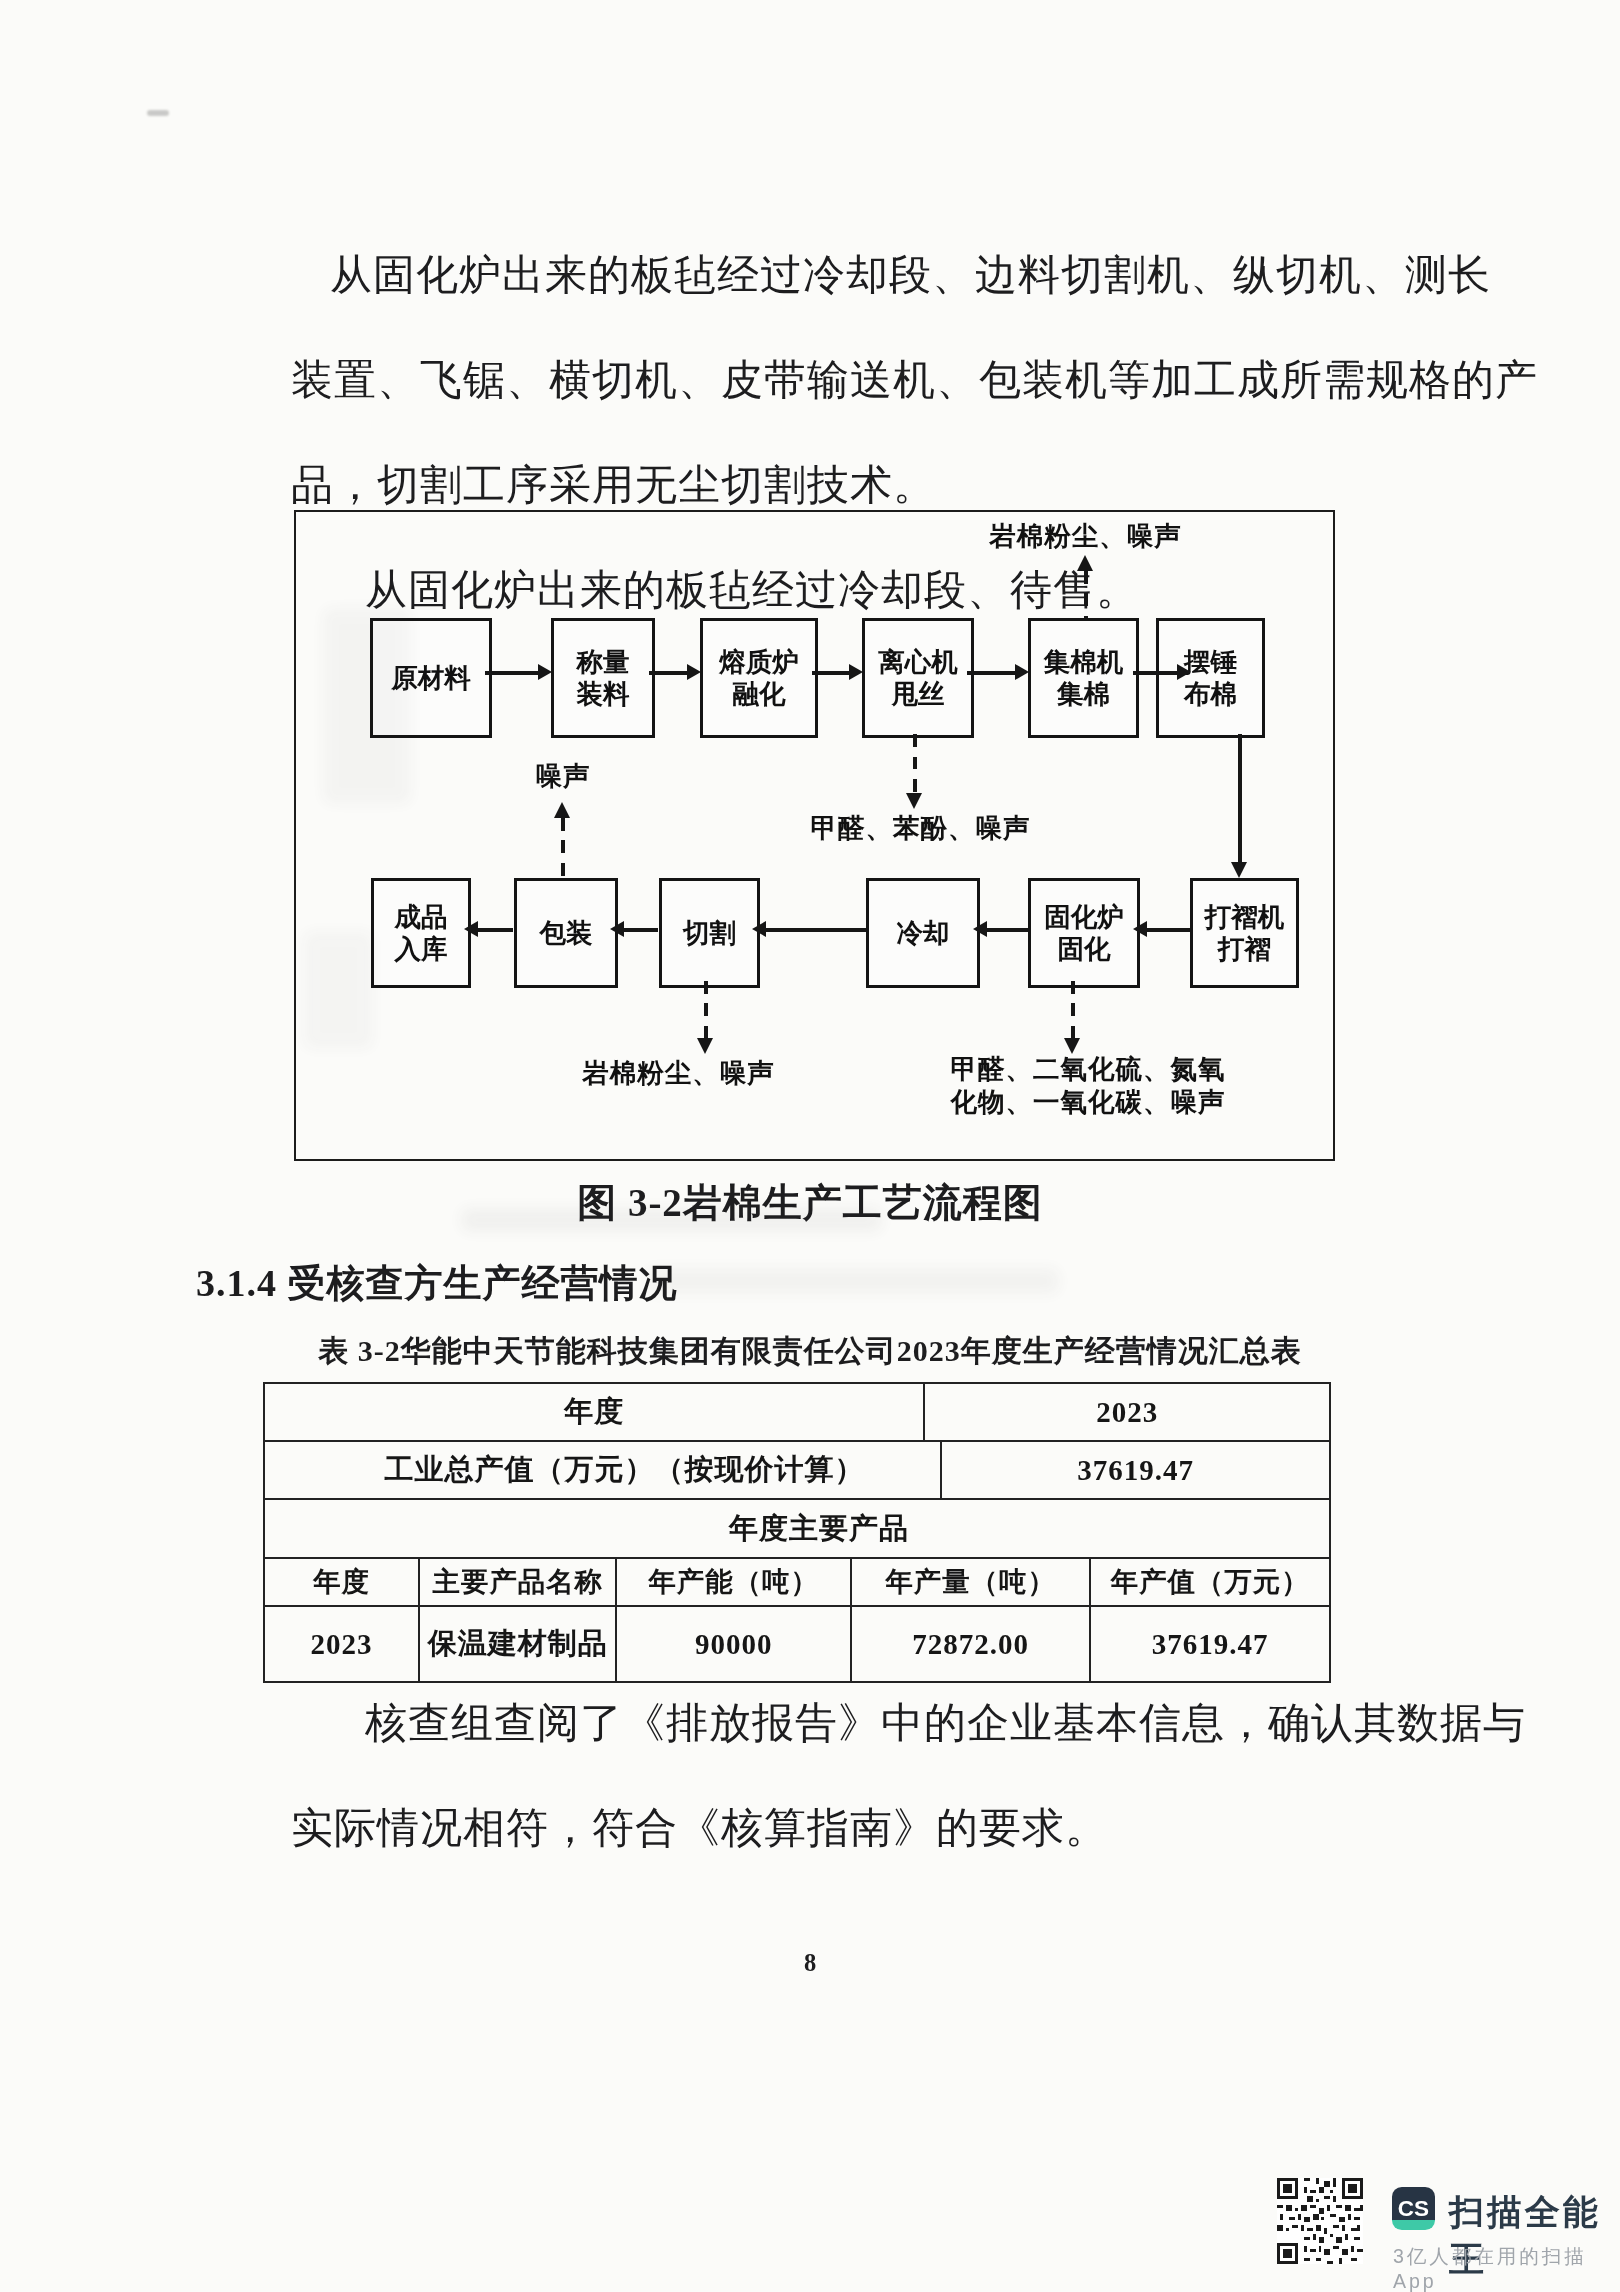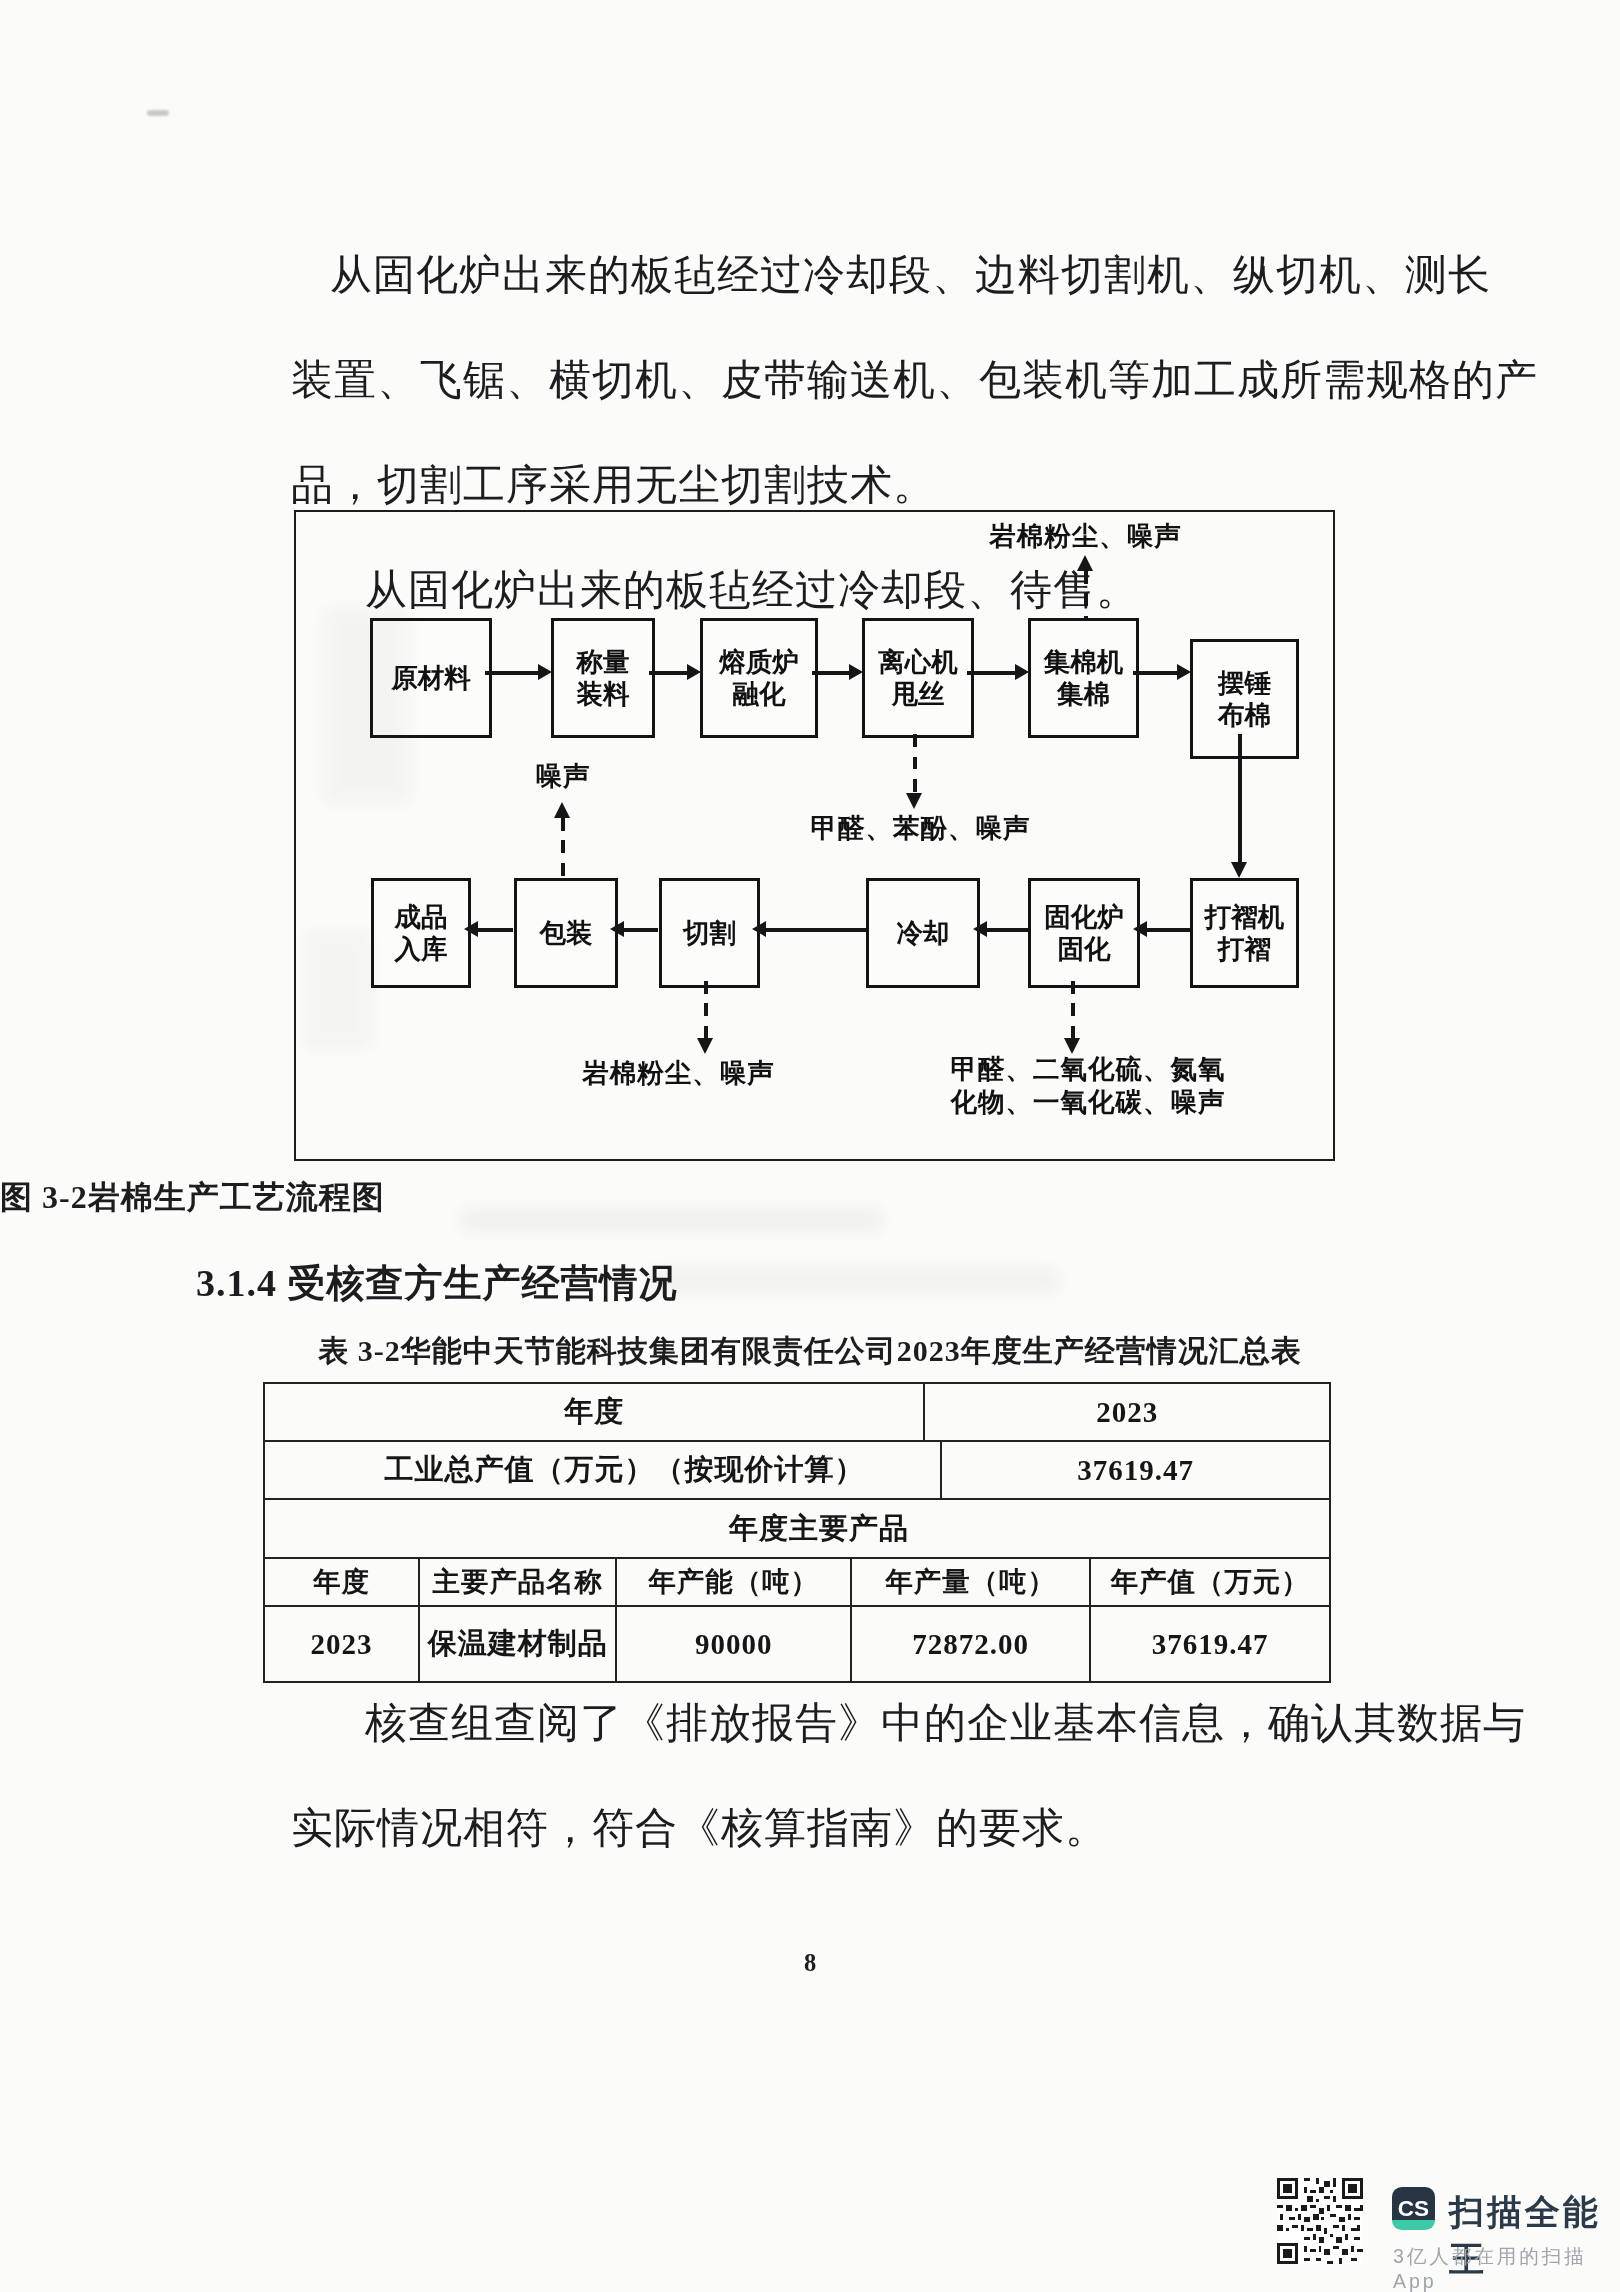--- a/index.html
+++ b/index.html
@@ -44,22 +44,22 @@
   .vdash.down::after{content:"";position:absolute;bottom:-15.7px;left:-6.9px;width:0;height:0;
     border-top:16.7px solid #161616;border-left:8.8px solid transparent;border-right:8.8px solid transparent;}
   .vdash.up::before{content:"";position:absolute;top:-15.7px;left:-6.9px;width:0;height:0;
     border-bottom:16.7px solid #161616;border-left:8.8px solid transparent;border-right:8.8px solid transparent;}
   .flabel{
     position:absolute;font-family:"Liberation Sans","DejaVu Sans",sans-serif;
     font-weight:700;font-size:26.5px;line-height:33px;color:#111;
     text-align:center;white-space:pre-line;letter-spacing:1px;
   }
   
-  .figcaption{position:absolute;left:0;top:1176px;width:1620px;text-align:left;
-    font-weight:700;font-size:32px;letter-spacing:1px;}
+  .figcaption{position:absolute;left:0;top:1176px;width:1620px;text-align:center;
+    font-weight:700;font-size:39px;letter-spacing:1px;}
   .secheading{position:absolute;left:196px;top:1258px;font-weight:700;font-size:38px;letter-spacing:1px;}
   .tblcaption{position:absolute;left:0;top:1331px;width:1620px;text-align:center;
     font-weight:700;font-size:30px;letter-spacing:1px;}
   
   .tbl{position:absolute;left:263px;top:1382px;width:1064px;border:2.9px solid #232323;
     font-weight:600;font-size:29px;color:#161616;}
   .trow{display:flex;border-top:2px solid #232323;}
   .trow:first-child{border-top:none;}
   .tcell{border-left:2px solid #232323;display:flex;align-items:center;justify-content:center;
     letter-spacing:1px;text-align:center;}
@@ -96,21 +96,21 @@
 
     <div class="fbox rowtop" style="left:74px;width:116px;">原材料</div>
     <div class="fbox rowtop" style="left:255px;width:98px;">称量
 装料</div>
     <div class="fbox rowtop" style="left:404px;width:112px;">熔质炉
 融化</div>
     <div class="fbox rowtop" style="left:566px;width:106px;">离心机
 甩丝</div>
     <div class="fbox rowtop" style="left:732px;width:105px;">集棉机
 集棉</div>
-    <div class="fbox rowtop" style="left:894px;width:103px;margin-top:21px;">摆锤
+    <div class="fbox rowtop" style="left:860px;width:103px;">摆锤
 布棉</div>
 
     <div class="fbox rowbot" style="left:75px;width:94px;">成品
 入库</div>
     <div class="fbox rowbot" style="left:218px;width:98px;">包装</div>
     <div class="fbox rowbot" style="left:363px;width:95px;text-align:center;">切割</div>
     <div class="fbox rowbot" style="left:570px;width:108px;">冷却</div>
     <div class="fbox rowbot" style="left:732px;width:106px;">固化炉
 固化</div>
     <div class="fbox rowbot" style="left:894px;width:103px;">打褶机

